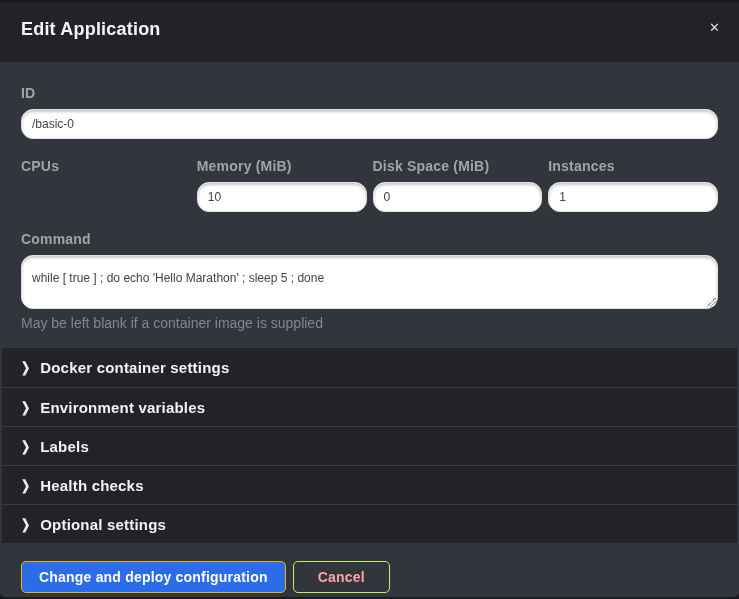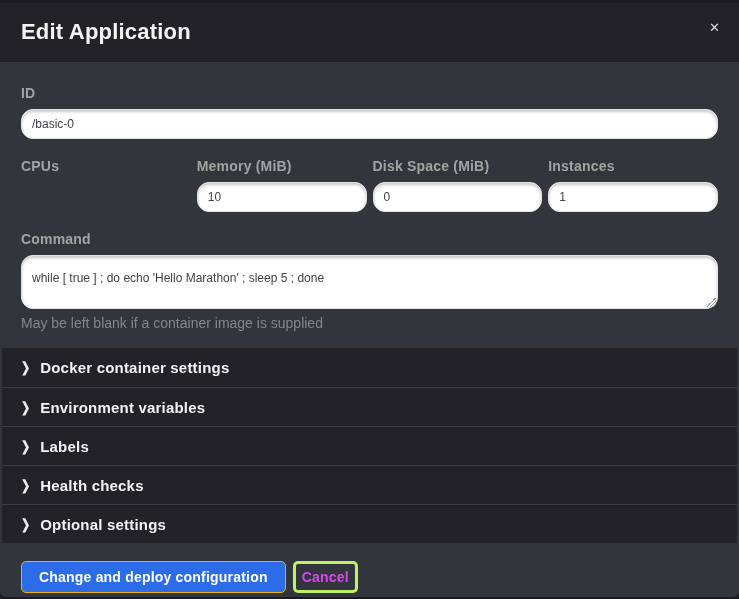--- a/index.html
+++ b/index.html
@@ -22,21 +22,21 @@
   
   .modal-header {
     background: #232327;
     height: 59px;
     padding: 16px 21px 0 21px;
     position: relative;
     flex: 0 0 auto;
   }
   .modal-title {
     color: #f4f5f6;
-    font-size: 22px;
+    font-size: 18px;
     font-weight: 600;
     letter-spacing: 0.2px;
   }
   .close-btn {
     position: absolute;
     top: 14px;
     right: 15px;
     color: #d9dcdf;
     font-size: 13px;
     line-height: 13px;
@@ -153,23 +153,23 @@
     letter-spacing: 0.2px;
   }
   .btn-primary {
     background: #2d6ce9;
     border: 1px solid #eab308;
     color: #ffffff;
     padding: 0 17px;
   }
   .btn-cancel {
     background: transparent;
-    border: 3px solid #bef264;
-    color: #d946ef;
-    padding: 0 6px;
+    border: 1px solid #bef264;
+    color: #fca5a5;
+    padding: 0 24px;
   }
 </style>
 </head>
 <body>
 
 <div class="modal">
 
   <div class="modal-header">
     <div class="modal-title">Edit Application</div>
     <button class="close-btn">✕</button>

